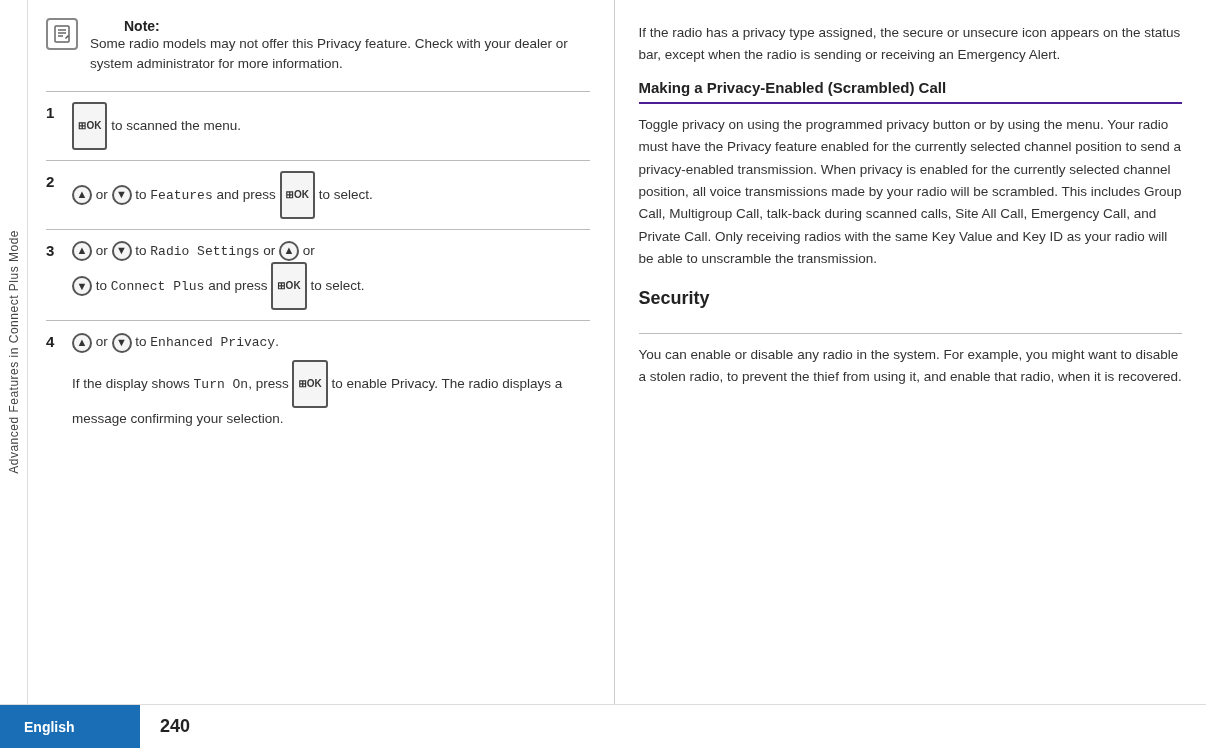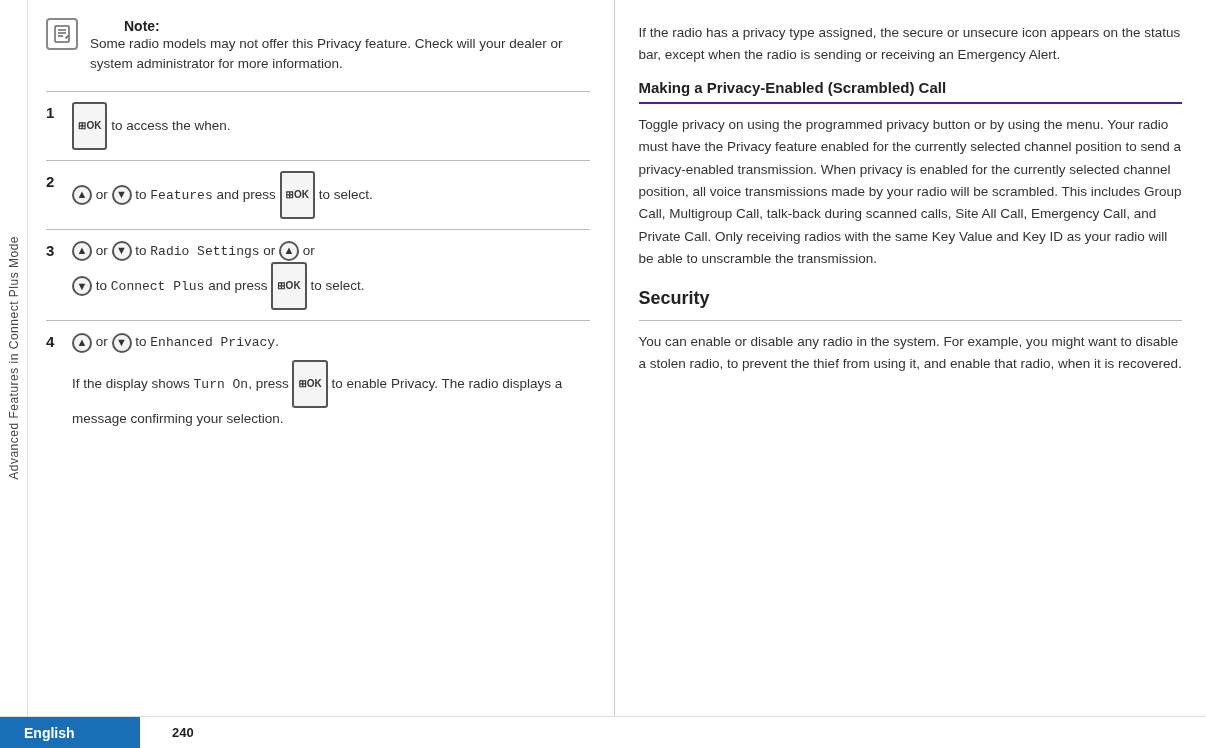--- a/index.html
+++ b/index.html
@@ -150,48 +150,48 @@
     .section-para {
       font-size: 13.5px;
       line-height: 1.65;
       color: #333;
       margin-bottom: 18px;
     }
     .security-heading {
       font-size: 18px;
       font-weight: bold;
       border-bottom: 1px solid #bbb;
-      padding-bottom: 11px;
+      padding-bottom: 24px;
       margin-bottom: 10px;
       margin-top: 4px;
     }
     
     .bottom-bar {
-      height: 32px;
+      height: 44px;
       background: #fff;
       display: flex;
       align-items: stretch;
       border-top: 1px solid #ddd;
       flex-shrink: 0;
     }
     .bottom-lang {
       background: #1a6eb5;
       color: #fff;
       font-size: 14px;
       font-weight: bold;
       padding: 0 24px;
       display: flex;
       align-items: center;
       min-width: 140px;
     }
     .bottom-page {
       display: flex;
       align-items: center;
-      padding: 0 32px;
-      font-size: 13px;
+      padding: 0 20px;
+      font-size: 18px;
       font-weight: bold;
       color: #222;
     }
     .step-sub {
       margin-top: 6px;
       font-size: 13.5px;
       line-height: 1.6;
       color: #333;
     }
     .step-sub2 {
@@ -226,30 +226,30 @@
           <svg width="18" height="18" viewBox="0 0 18 18" fill="none" xmlns="http://www.w3.org/2000/svg">
             <rect x="2" y="1" width="14" height="16" rx="1" stroke="#666" stroke-width="1.5" fill="none"></rect>
             <line x1="5" y1="5" x2="13" y2="5" stroke="#666" stroke-width="1.5"></line>
             <line x1="5" y1="8" x2="13" y2="8" stroke="#666" stroke-width="1.5"></line>
             <line x1="5" y1="11" x2="10" y2="11" stroke="#666" stroke-width="1.5"></line>
             <path d="M12 13 L15 10 L16 11 L13 14 Z" fill="#555"></path>
           </svg>
         </div>
         <div class="note-content">
           <strong>Note:</strong>
-          <p>Some radio models may not offer this Privacy feature. Check will your dealer or system administrator for more information.</p>
+          <p>Some radio models may not offer this Privacy feature. Check with your dealer or system administrator for more information.</p>
         </div>
       </div>
 
       <div class="step-block">
         <div class="step-row">
           <span class="step-num">1</span>
           <span class="step-content">
             <span class="ok-btn">⊞OK</span>
-            <span> to access the when.</span>
+            <span> to scanned the menu.</span>
           </span>
         </div>
       </div>
 
       <div class="step-block">
         <div class="step-row">
           <span class="step-num">2</span>
           <span class="step-content">
             <span class="arr">▲</span>
             <span> or </span>

